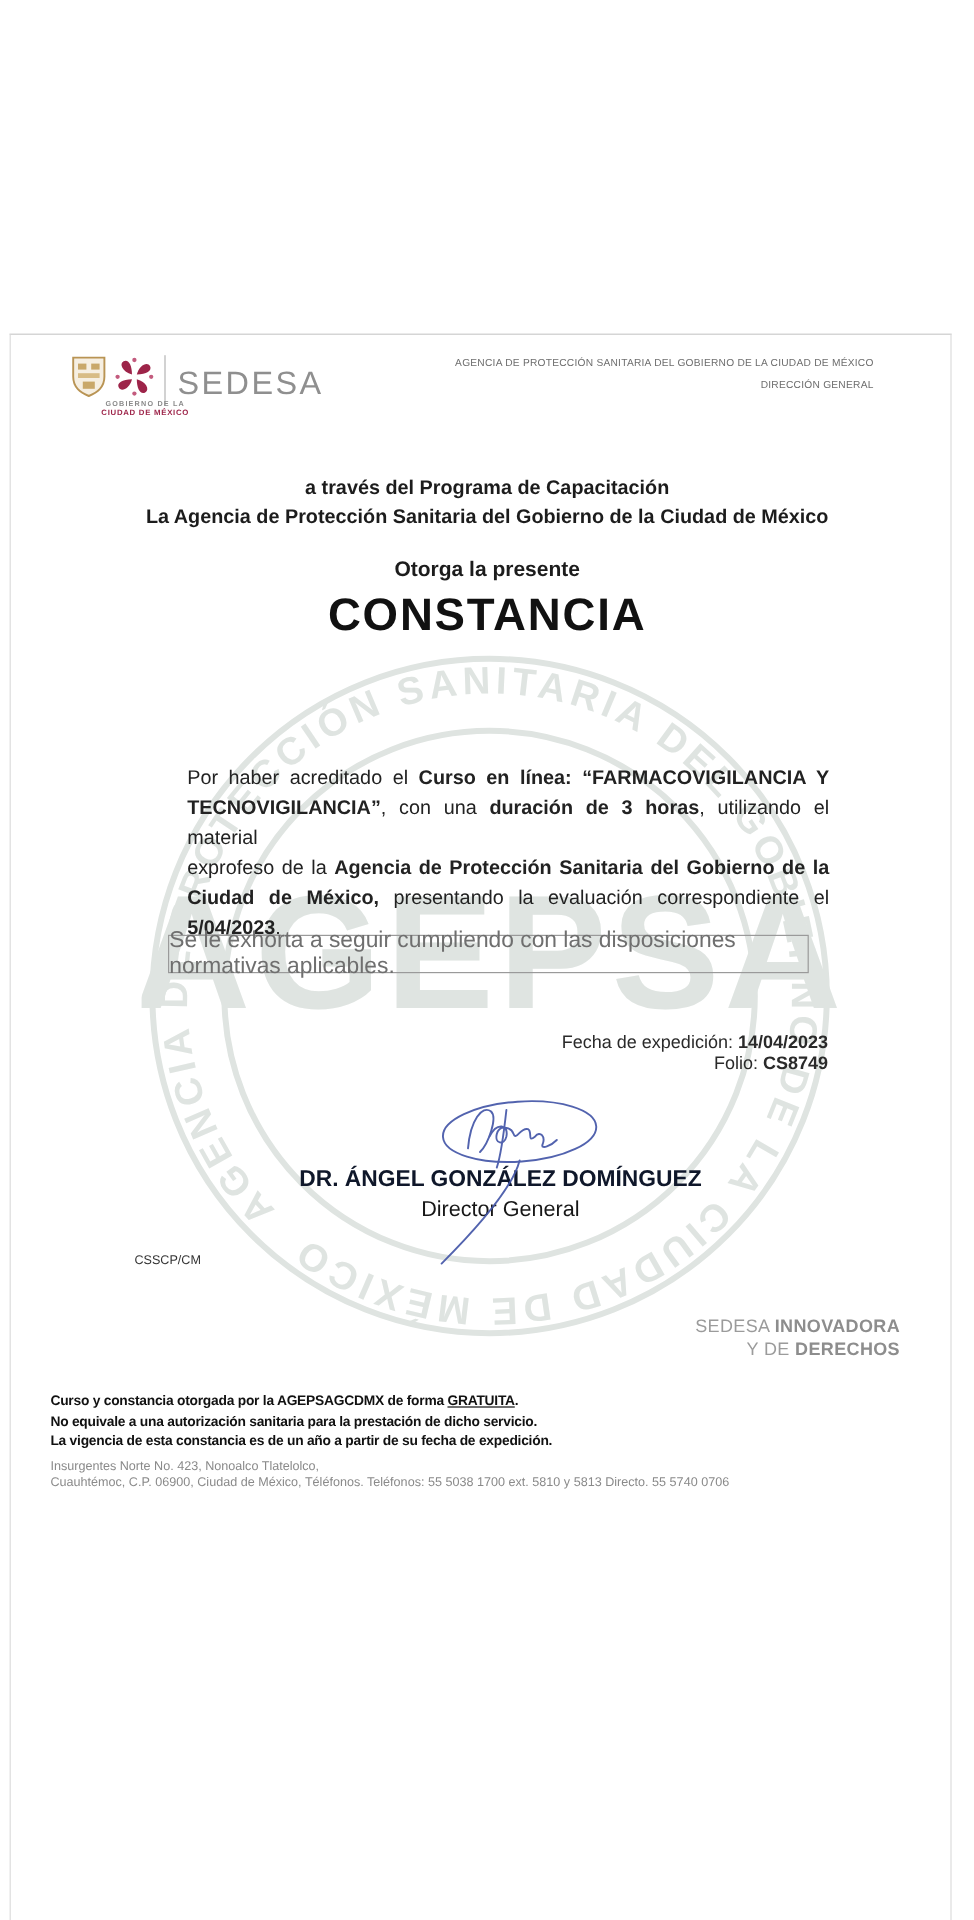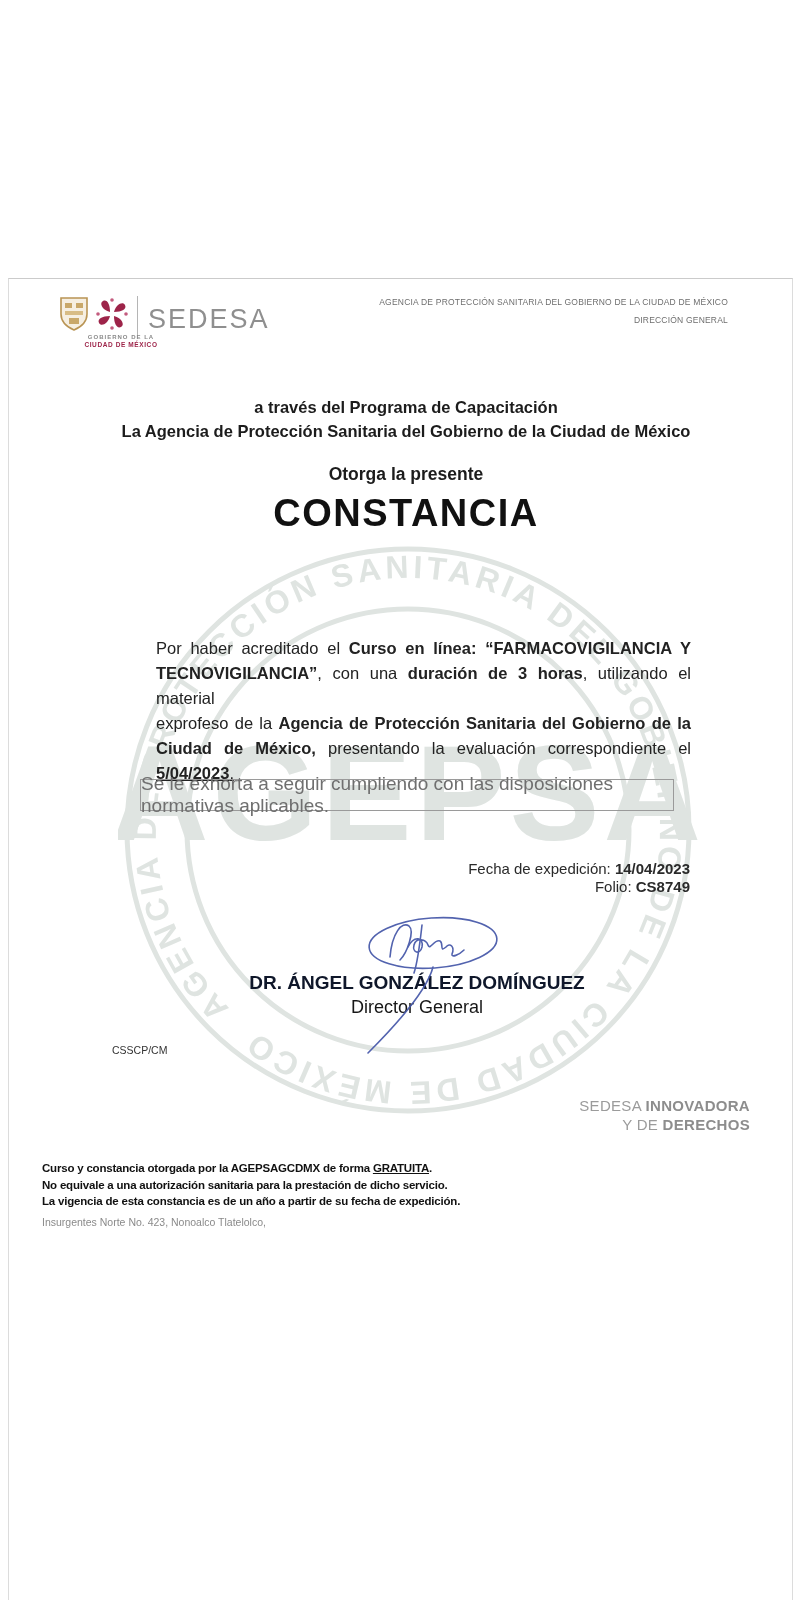--- a/index.html
+++ b/index.html
@@ -155,16 +155,17 @@
     </div>
 
     <div class="legal">
       <div><span>Curso y constancia  otorgada por la AGEPSAGCDMX de forma </span><span class="u">GRATUITA</span><span>.</span></div>
       <div>No equivale a una autorización sanitaria para la prestación de dicho servicio.</div>
       <div>La vigencia de esta constancia es de un año a partir de su fecha de expedición.</div>
     </div>
 
     <div class="footer">
       <div>Insurgentes Norte No. 423, Nonoalco Tlatelolco,</div>
+      <div>Cuauhtémoc, C.P. 06900, Ciudad de México, Téléfonos.   Teléfonos:  55 5038 1700 ext. 5810 y 5813  Directo. 55 5740 0706</div>
     </div>
 
   </div>
 </div>
 
 </body></html>

